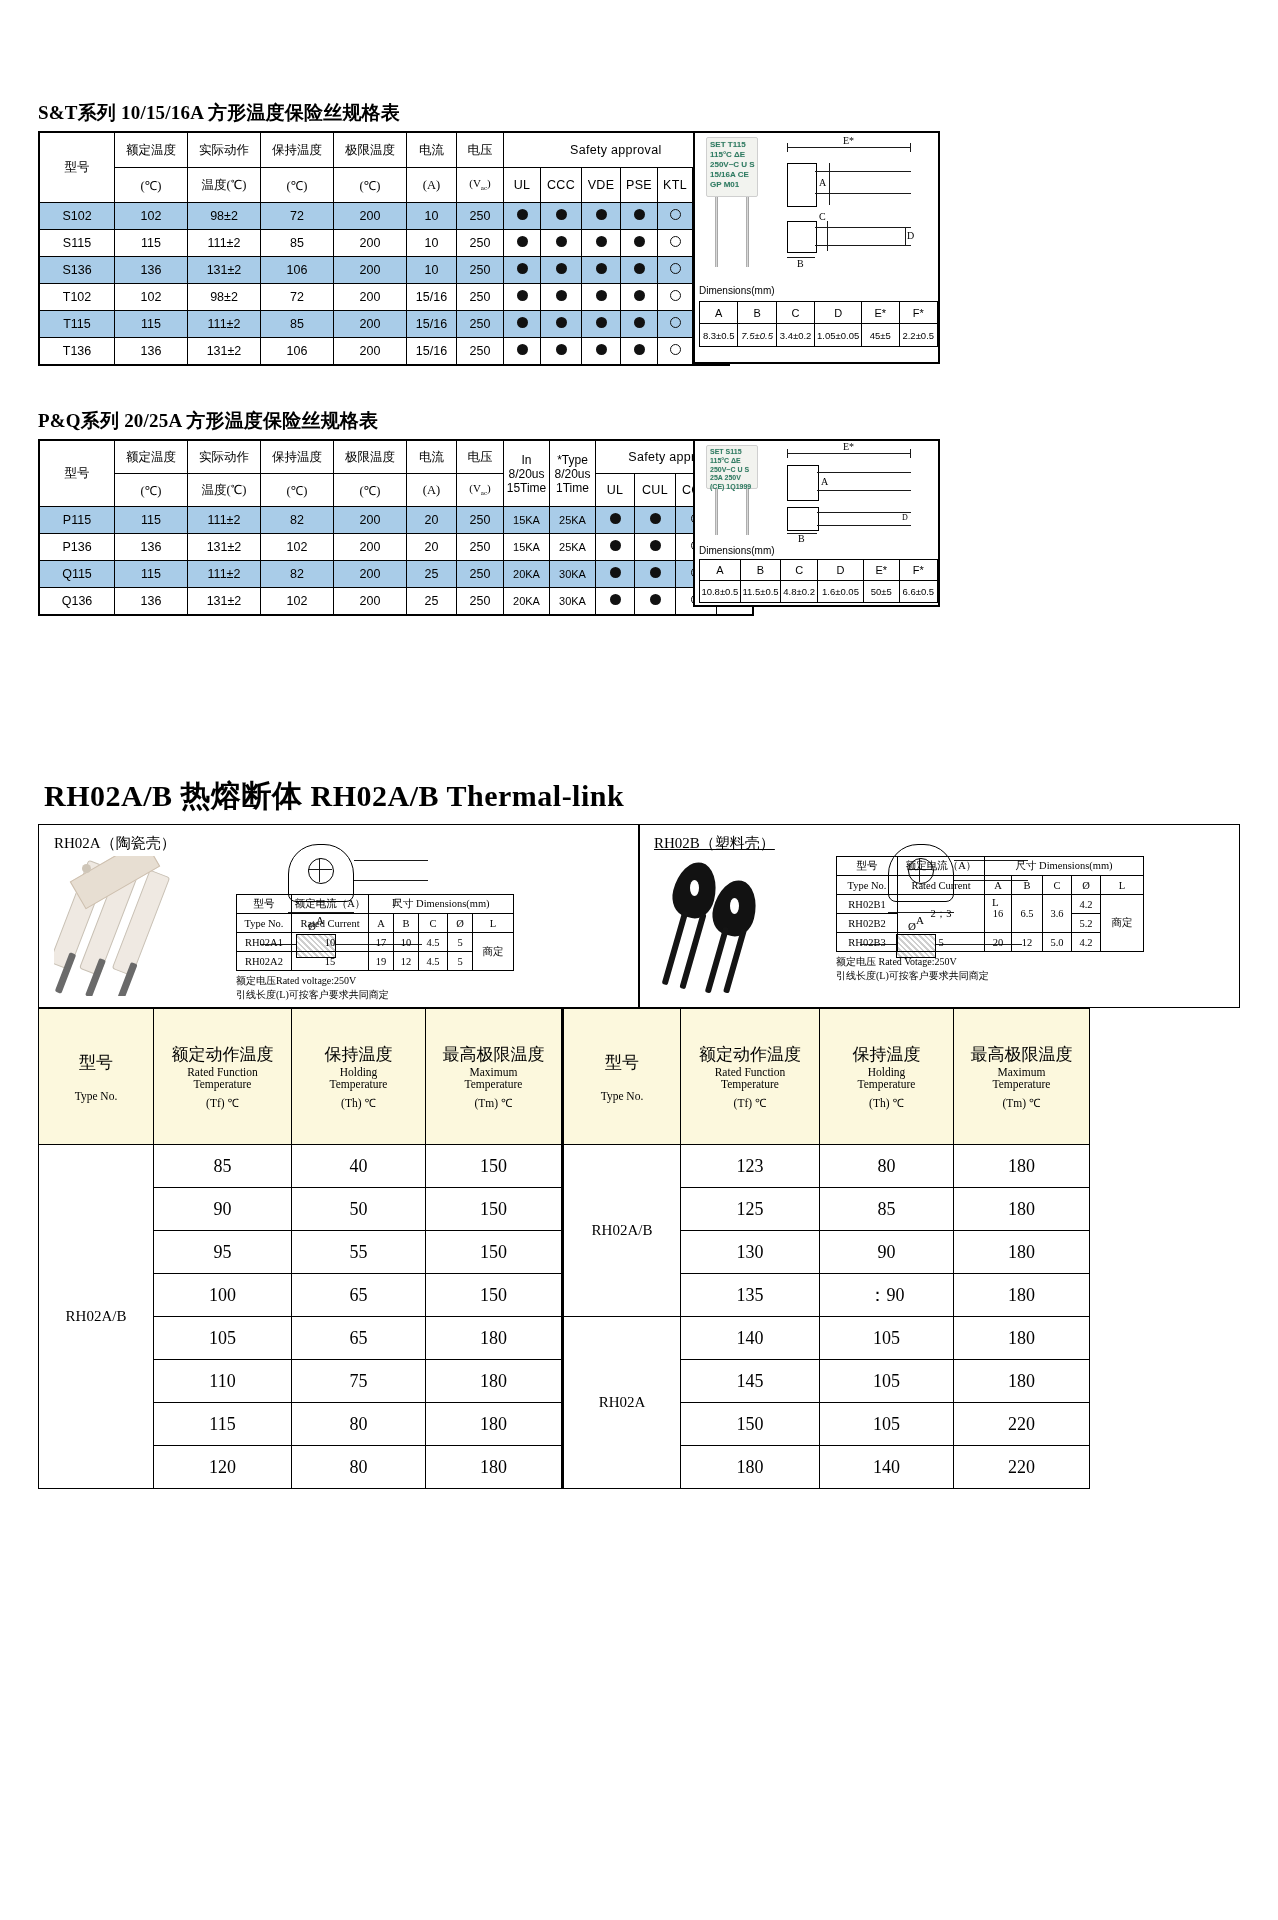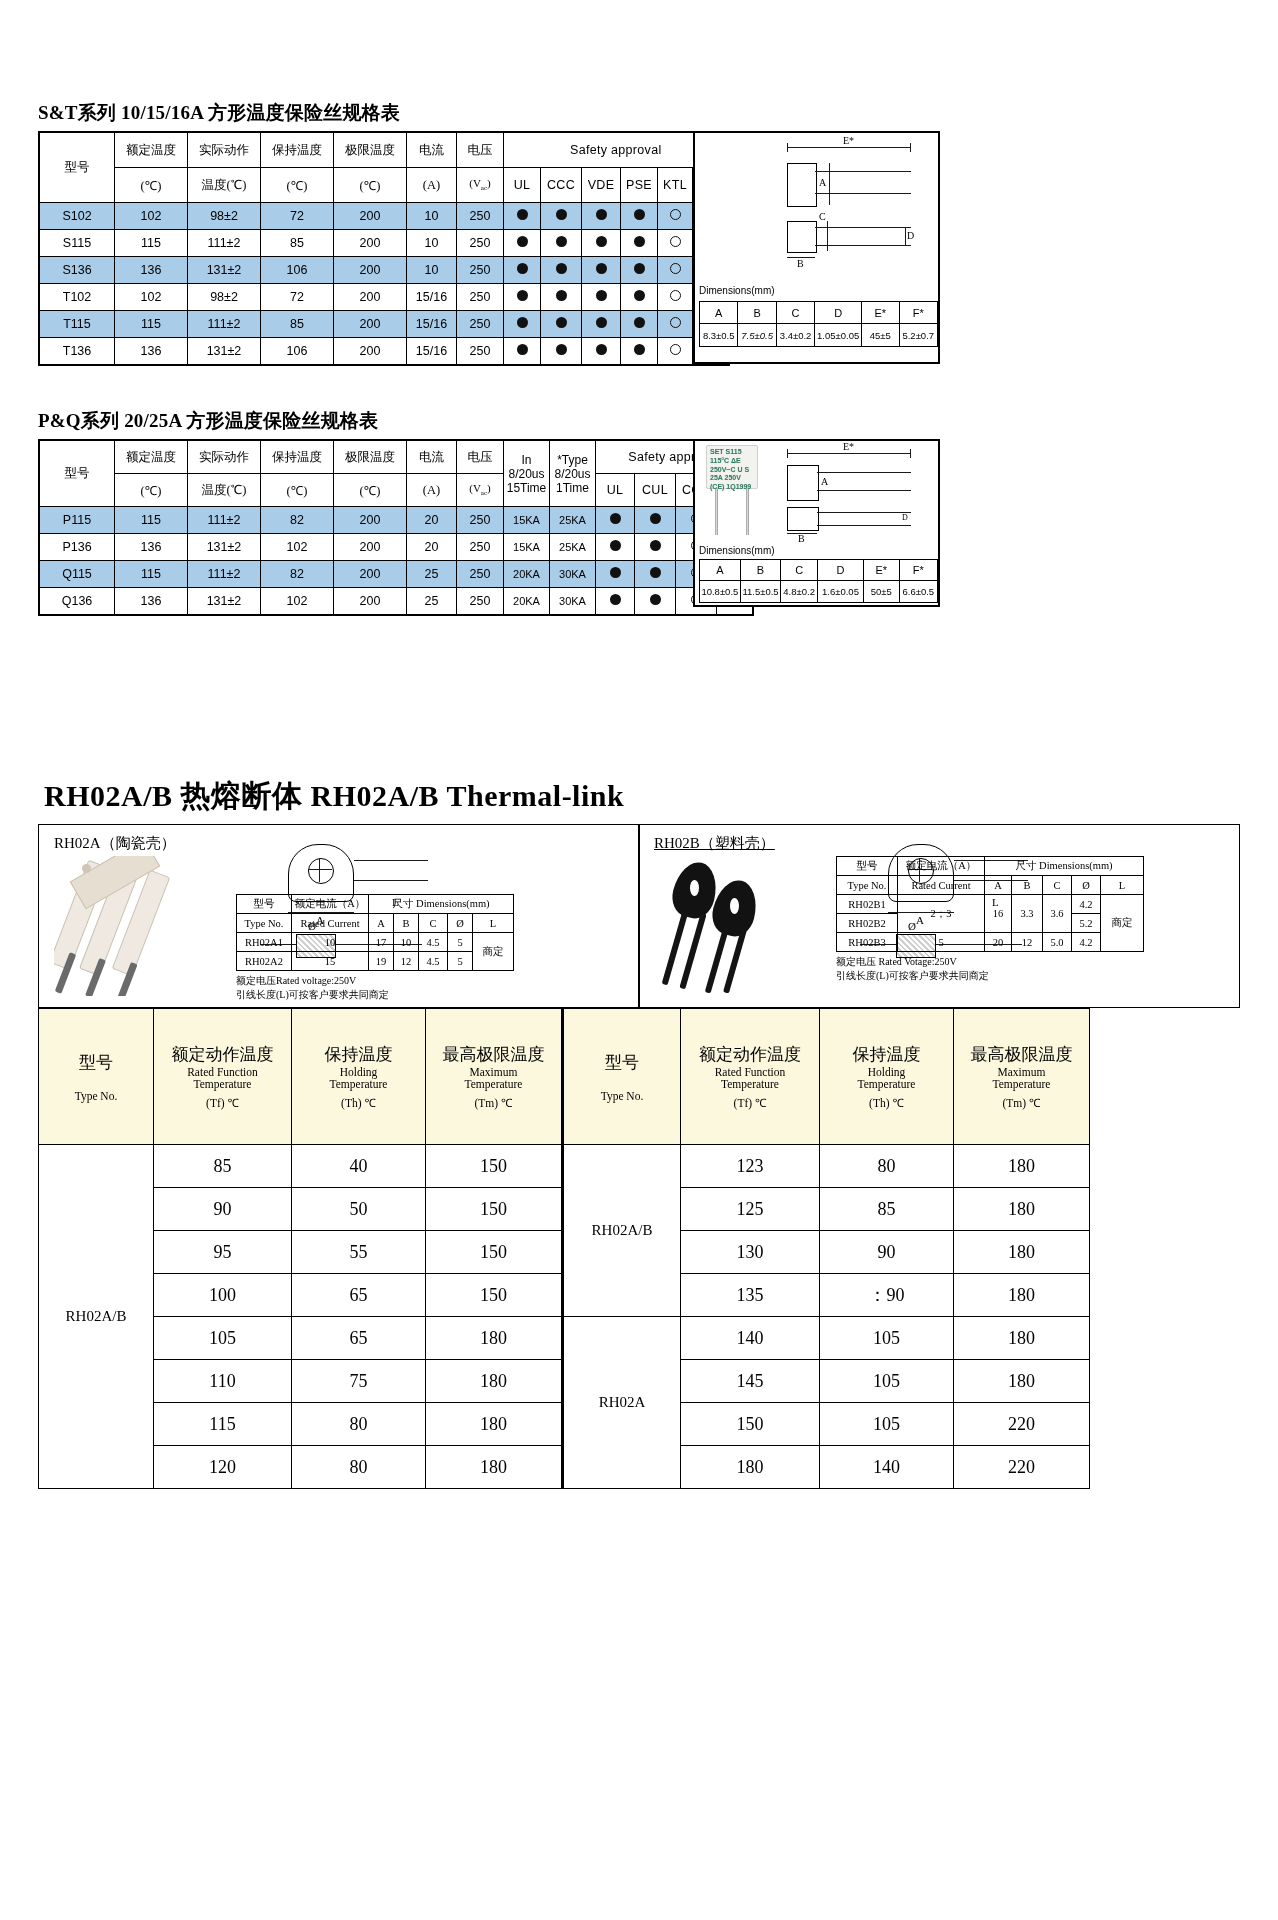--- a/index.html
+++ b/index.html
@@ -192,20 +192,31 @@
               <td><span class="dot"></span></td>
               <td><span class="ring"></span></td>
               <td><span class="dot"></span></td>
             </tr>
           </tbody>
     </table>
   </div>
 
   <div style="position:absolute;left:693px;top:131px;width:247px;height:233px;border:2.5px solid #000;box-sizing:border-box;background:#fff;">
 
+    <div class="photo-cell" style="position:absolute;left:3px;top:2px;width:68px;height:148px;">
+      <div class="fuse-body" style="left:8px;top:2px;width:52px;height:60px;">
+        <div>SET T115</div>
+        <div>115°C  ΔE</div>
+        <div>250V~C U S</div>
+        <div>15/16A CE</div>
+        <div>GP    M01</div>
+      </div>
+      <div class="lead" style="left:17px;top:62px;height:70px;"></div>
+      <div class="lead" style="left:48px;top:62px;height:70px;"></div>
+    </div>
 
     <div style="position:absolute;left:74px;top:2px;width:168px;height:148px;">
 
       <div class="dimbox" style="left:18px;top:28px;width:28px;height:42px;"></div>
 
       <div class="ln" style="left:46px;top:36px;width:96px;height:1.3px;"></div>
       <div class="ln" style="left:46px;top:58px;width:96px;height:1.3px;"></div>
 
       <div class="ln" style="left:18px;top:12px;width:124px;height:1px;"></div>
       <div class="ln" style="left:18px;top:8px;width:1px;height:9px;"></div>
@@ -240,21 +251,21 @@
         <td style="width:46px;font-size:11px;">D</td>
         <td style="width:38px;font-size:11px;">E*</td>
         <td style="width:38px;font-size:11px;">F*</td>
       </tr>
       <tr>
         <td style="height:22px;font-size:9.5px;">8.3±0.5</td>
         <td style="font-size:9.5px;font-style:italic;">7.5±0.5</td>
         <td style="font-size:9.5px;">3.4±0.2</td>
         <td style="font-size:9.5px;">1.05±0.05</td>
         <td style="font-size:9.5px;">45±5</td>
-        <td style="font-size:9.5px;">5.2±0.7</td>
+        <td style="font-size:9.5px;">2.2±0.5</td>
       </tr>
     </tbody>
         </table>
   </div>
 
   <div class="t2-title" style="position:absolute;left:38px;top:408px;">P&amp;Q系列  20/25A  方形温度保险丝规格表</div>
 
   <div style="position:absolute;left:38px;top:439px;">
     <table class="spec outer">
       <tbody>
@@ -538,21 +549,21 @@
           <td style="width:24px;">C</td>
           <td style="width:24px;">Ø</td>
           <td style="width:38px;">L</td>
         </tr>
         </tbody>
             <tbody id="rh02b-body">
               <tr>
                 <td style="height:16px;">RH02B1</td>
                 <td rowspan="2">2；3</td>
                 <td rowspan="2">16</td>
-                <td rowspan="2">3.3</td>
+                <td rowspan="2">6.5</td>
                 <td rowspan="2">3.6</td>
                 <td>4.2</td>
                 <td rowspan="3">商定</td>
               </tr>
               <tr>
                 <td style="height:16px;">RH02B2</td>
                 <td>5.2</td>
               </tr>
               <tr>
                 <td style="height:16px;">RH02B3</td>

